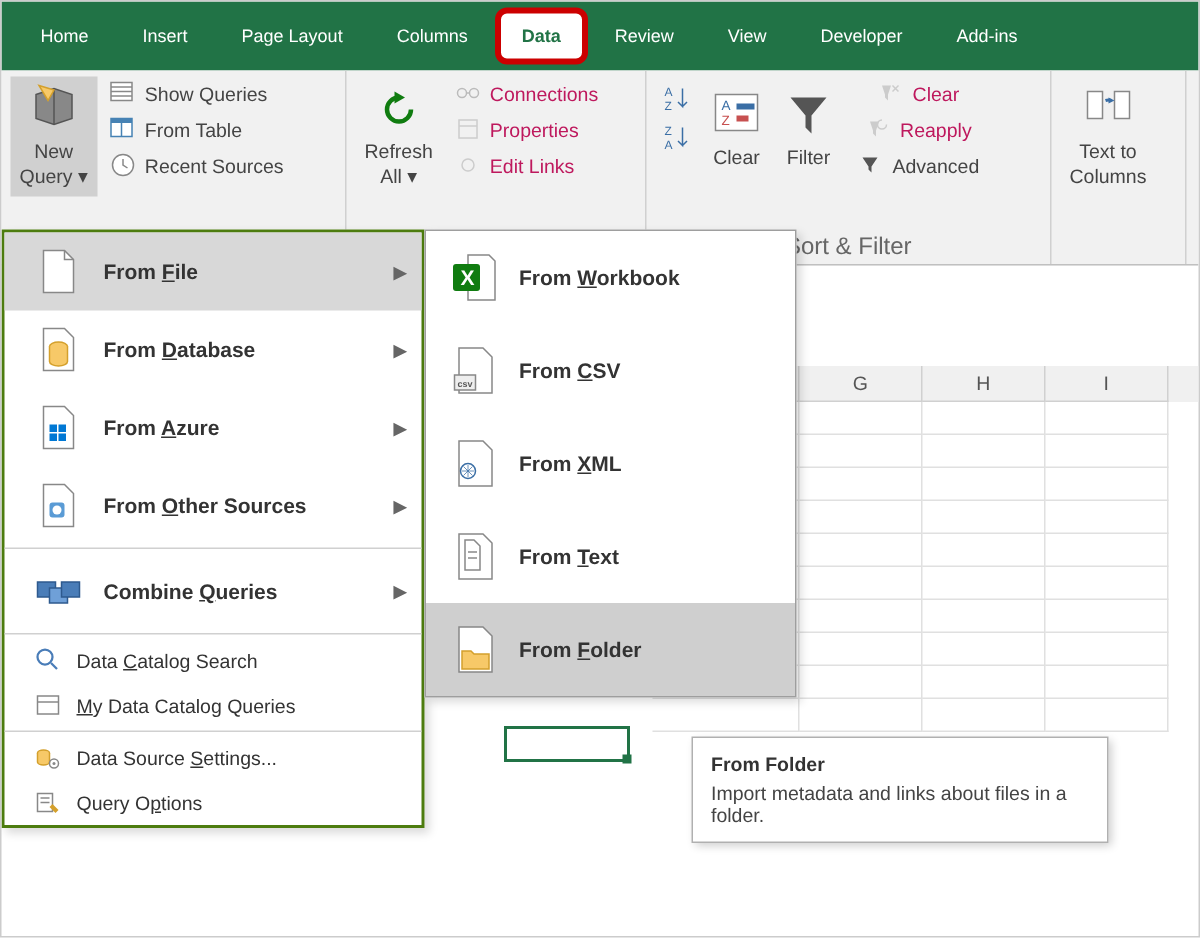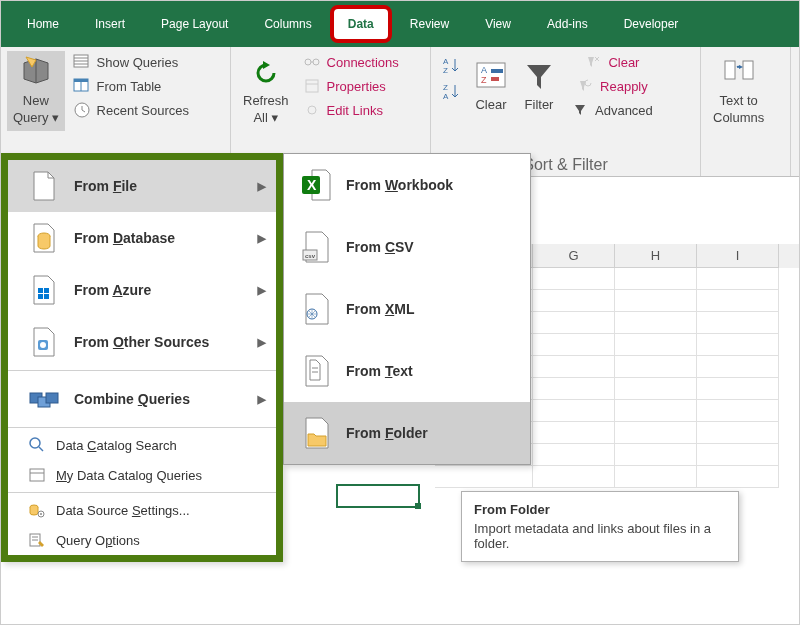--- a/index.html
+++ b/index.html
@@ -20,21 +20,21 @@
     .big-btn .icon { width: 36px; height: 36px; margin-bottom: 2px; }
     
     .stack-btns { display: flex; flex-direction: column; gap: 2px; }
     .small-btn { display: flex; align-items: center; gap: 6px; font-size: 13px; color: #444; padding: 2px 4px; cursor: pointer; }
     .small-btn.disabled { color: #be185d; cursor: default; }
     .small-icon { width: 18px; height: 18px; display: inline-block; }
     
     .row { display: flex; }
     
     
-    .menu-left { position: absolute; left: 0; top: 152px; width: 282px; background: #fff; border: 7px solid #4d7c0f; box-shadow: 3px 3px 6px rgba(0,0,0,0.15); }
+    .menu-left { position: absolute; left: 0; top: 152px; width: 282px; background: #fff; border: 2px solid #4d7c0f; box-shadow: 3px 3px 6px rgba(0,0,0,0.15); }
     .menu-left .menu-item { display: flex; align-items: center; padding: 10px 28px 10px 20px; font-size: 14px; color: #333; cursor: pointer; position: relative; }
     .menu-left .menu-item.bold { font-weight: 700; }
     .menu-left .menu-item .mi-icon { width: 32px; height: 32px; margin-right: 14px; }
     .menu-left .menu-item .chev { position: absolute; right: 10px; font-size: 11px; color: #666; }
     .menu-left .menu-item.hover { background: #d8d8d8; }
     .menu-left .sep { height: 1px; background: #d0d0d0; margin: 2px 0; }
     .menu-left .menu-item.plain { padding: 6px 20px 6px 20px; font-size: 13px;}
     .menu-left .menu-item.plain .mi-icon { width: 18px; height: 18px; margin-right: 10px; }
     
     .menu-right { position: absolute; left: 282px; top: 152px; width: 248px; background: #fff; border: 1px solid #9e9e9e; box-shadow: 3px 3px 6px rgba(0,0,0,0.15); }
@@ -61,22 +61,22 @@
 <body>
 
 <div class="ribbon-tabs">
   <div class="ribbon-tab">Home</div>
   <div class="ribbon-tab">Insert</div>
   <div class="ribbon-tab">Page Layout</div>
   <div class="ribbon-tab">Columns</div>
   <div class="ribbon-tab active highlighted">Data</div>
   <div class="ribbon-tab">Review</div>
   <div class="ribbon-tab">View</div>
+  <div class="ribbon-tab">Developer</div>
   <div class="ribbon-tab">Add-ins</div>
-  <div class="ribbon-tab">Developer</div>
 </div>
 
 <div class="ribbon-content">
 
   <div class="ribbon-group" style="width:230px;">
     <div class="row">
       <div class="big-btn" style="background:#d0d0d0;">
         <span class="icon">
           <svg viewBox="0 0 36 36">
               <path d="M6 8 L18 4 L30 8 L30 24 L18 28 L6 24 Z" fill="#888" stroke="#555"></path>

